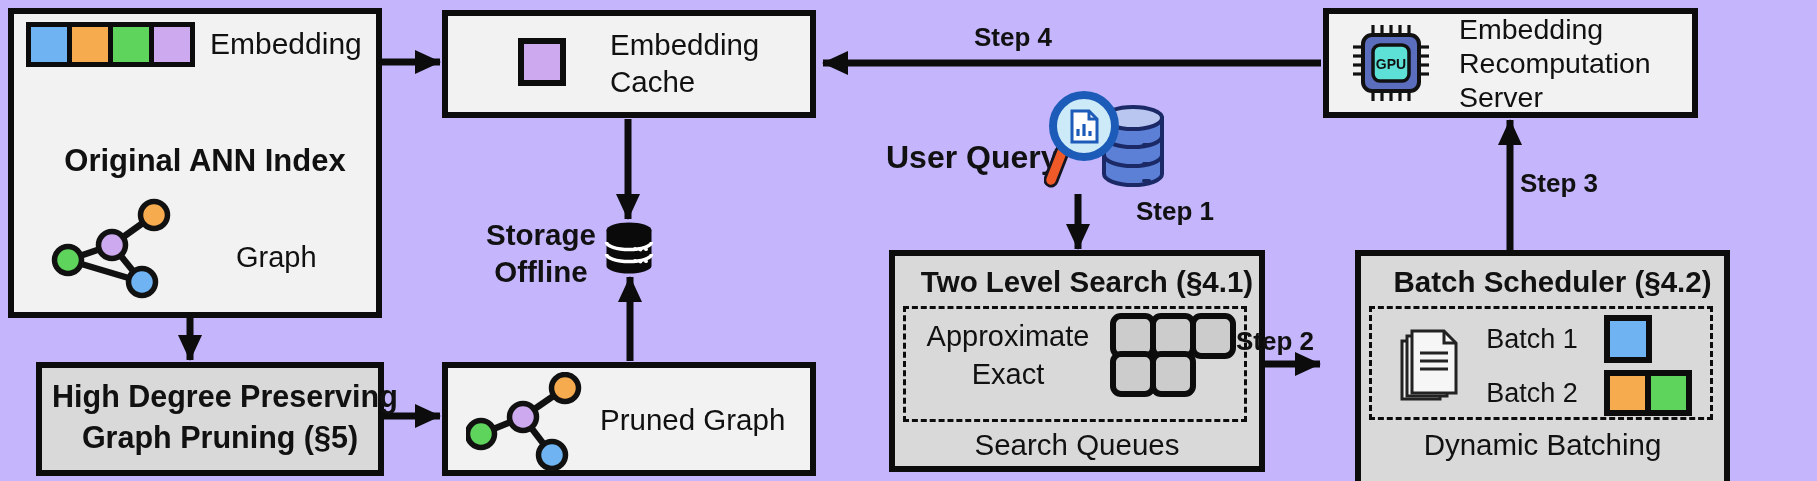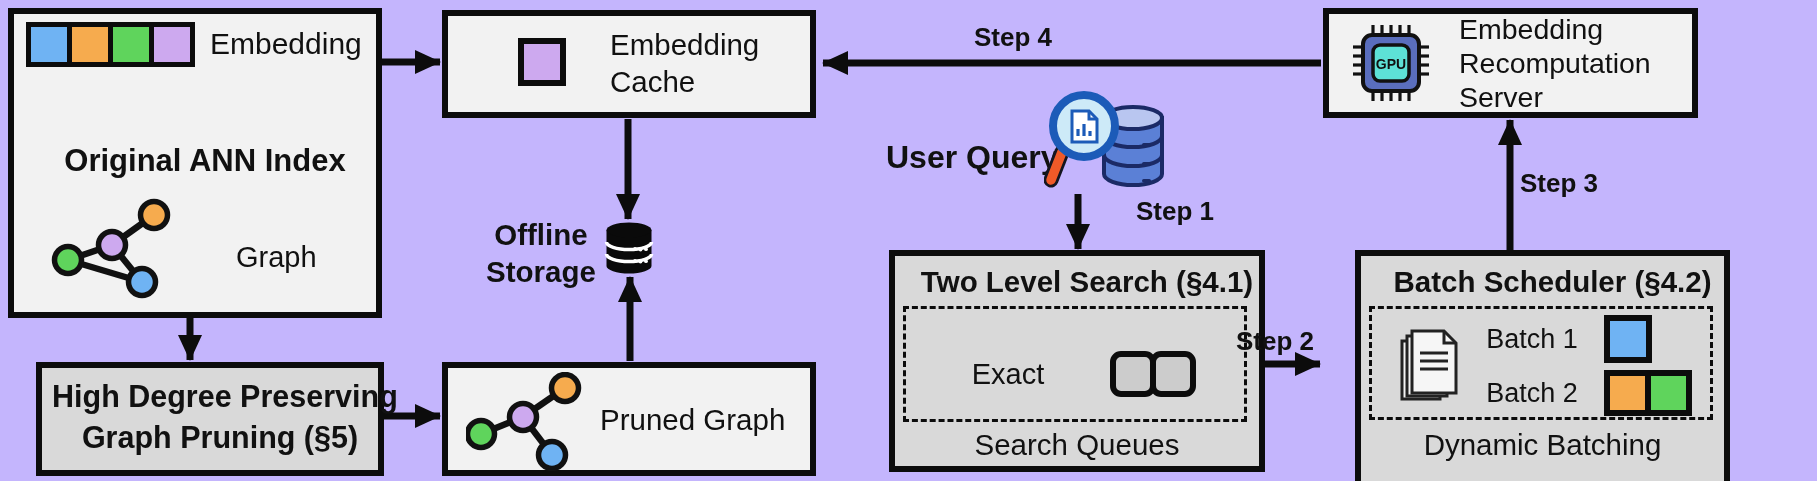--- a/index.html
+++ b/index.html
@@ -99,22 +99,22 @@
 
   <div class="box" style="left:442px;top:10px;width:374px;height:108px;">
     <div class="cache-sq" style="left:70px;top:22px;"></div>
     <div class="lbl" style="left:162px;top:10px;font-size:29.5px;line-height:37px;">
       <div>Embedding</div>
       <div>Cache</div>
     </div>
   </div>
 
   <div class="lbl bold" style="left:470px;top:216px;width:122px;text-align:center;font-size:29.5px;line-height:37px;z-index:2;">
+    <div>Storage</div>
     <div>Offline</div>
-    <div>Storage</div>
   </div>
   <svg class="abs" style="left:604px;top:221px;z-index:2;" width="50" height="54" viewBox="0 0 50 54">
     <path d="M2.5,9 V45 A22.5,7.5 0 0 0 47.5,45 V9 Z" fill="#0a0a0a"></path>
     <ellipse cx="25" cy="9" rx="22.5" ry="7.5" fill="#0a0a0a"></ellipse>
     <path d="M2.5,21 A22.5,7.5 0 0 0 47.5,21" stroke="#fff" stroke-width="3.5" fill="none"></path>
     <path d="M2.5,33 A22.5,7.5 0 0 0 47.5,33" stroke="#fff" stroke-width="3.5" fill="none"></path>
     <g fill="#fff">
       <circle cx="31" cy="28" r="1.9"></circle>
         <circle cx="36.5" cy="28.6" r="1.9"></circle>
         <circle cx="42" cy="28.2" r="1.9"></circle>
@@ -164,20 +164,28 @@
     <g stroke="var(--lens-rim,#1c5bb8)" stroke-width="3.2">
       <line x1="34" y1="50" x2="34" y2="43"></line>
       <line x1="40" y1="50" x2="40" y2="38"></line>
       <line x1="46" y1="50" x2="46" y2="45"></line>
     </g>
   </svg>
 
   <div class="box dark" style="left:857px;top:250px;width:376px;height:222px;">
     <div class="lbl bold center" style="top:8px;font-size:29.5px;">Two Level Search (§4.1)</div>
     <div class="dashed" style="left:8px;top:50px;width:344px;height:116px;">
+      <div class="qrow" style="left:4px;top:4px;">
+        <div class="qlabel">Approximate</div>
+        <div class="qsqs">
+          <div class="qsq"></div>
+          <div class="qsq"></div>
+          <div class="qsq"></div>
+        </div>
+      </div>
       <div class="qrow" style="left:4px;top:42px;">
         <div class="qlabel">Exact</div>
         <div class="qsqs">
           <div class="qsq"></div>
           <div class="qsq"></div>
         </div>
       </div>
     </div>
     <div class="caption" style="top:172px;">Search Queues</div>
   </div>

